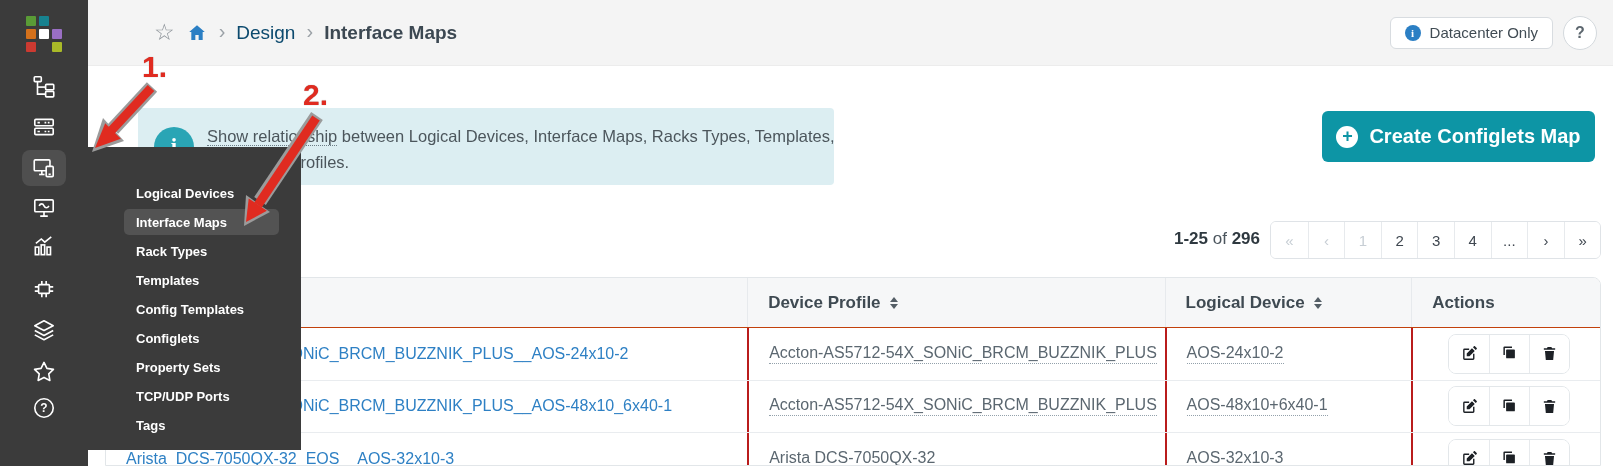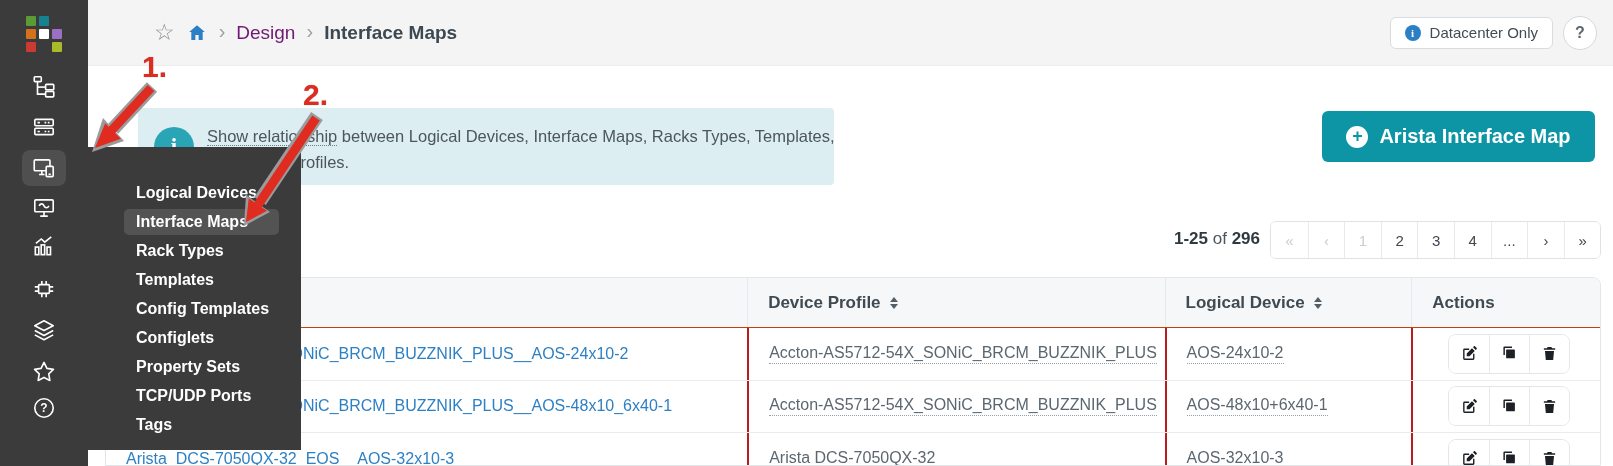--- a/index.html
+++ b/index.html
@@ -10,21 +10,21 @@
   #sidebar{position:absolute;left:0;top:0;width:88px;height:466px;background:#3b3b3b;z-index:4;}
   #logo{position:absolute;left:26px;top:16px;width:36px;height:36px;}
   .side-item{position:absolute;left:22px;width:44px;height:36px;display:flex;align-items:center;justify-content:center;border-radius:8px;cursor:pointer;}
   .side-item.active{background:#4f4f4f;}
   .side-item svg{display:block;}
 
   
   #topbar{position:absolute;left:88px;top:0;width:1525px;height:66px;background:#f4f4f4;border-bottom:1px solid #ececec;box-sizing:border-box;display:flex;align-items:center;padding:0 16px 0 66px;gap:11px;z-index:2;}
   .crumb-star{font-size:23px;color:#8d9399;line-height:1;}
   .crumb-sep{font-size:20px;color:#9aa0a6;line-height:1;padding-bottom:3px;}
-  .crumb-link{font-size:19px;color:#701a75;cursor:pointer;}
+  .crumb-link{font-size:19px;color:#0c4a6e;cursor:pointer;}
   .crumb-current{font-size:19px;font-weight:700;color:#3c4852;}
   #topbar-right{margin-left:auto;display:flex;align-items:center;gap:10px;}
   #dc-badge{height:30px;border:1px solid #d8dce0;border-radius:6px;background:#fff;display:flex;align-items:center;gap:9px;padding:0 14px;font-size:15px;color:#414c54;cursor:pointer;}
   .info-disc{width:16px;height:16px;border-radius:50%;background:#2b7fc4;color:#fff;font-size:11px;font-weight:800;display:flex;align-items:center;justify-content:center;font-family:"Liberation Serif",serif;}
   #help-btn{width:32px;height:32px;border-radius:50%;background:#fff;border:1px solid #d4d9dd;color:#5c666e;font-size:16px;font-weight:700;display:flex;align-items:center;justify-content:center;cursor:pointer;}
 
   
   #info-banner{position:absolute;left:138px;top:108px;width:696px;height:77px;background:#dceef2;border-radius:4px;z-index:1;overflow:hidden;}
   #info-banner .icircle{position:absolute;left:16px;top:19px;width:40px;height:40px;border-radius:50%;background:#2aa5b5;color:#fff;display:flex;align-items:center;justify-content:center;font-weight:800;font-size:23px;font-family:"Liberation Serif",serif;}
   #info-banner .itext{position:absolute;left:69px;top:15px;font-size:16.5px;color:#4c565c;line-height:26px;white-space:nowrap;}
@@ -59,21 +59,21 @@
   .sort{display:inline-flex;flex-direction:column;gap:2px;}
   .sort i{width:0;height:0;border-left:4px solid transparent;border-right:4px solid transparent;}
   .sort .up{border-bottom:5px solid #545e66;}
   .sort .dn{border-top:5px solid #545e66;}
   .act-group{display:flex;margin-left:35px;height:38px;border:1px solid #e3e7ea;border-radius:8px;overflow:hidden;background:#fff;}
   .act-btn{width:40px;height:100%;display:flex;align-items:center;justify-content:center;background:#fff;border:none;border-left:1px solid #e7eaed;color:#1d2126;cursor:pointer;}
   .act-btn:first-child{border-left:none;}
 
   
   #flyout{position:absolute;left:88px;top:147px;width:213px;height:303px;background:#3b3b3b;box-sizing:border-box;padding-top:33px;z-index:6;}
-  .menu-item{height:26px;margin:0 22px 3px 36px;display:flex;align-items:center;padding-left:12px;border-radius:5px;color:#fff;font-size:16px;font-weight:700;cursor:pointer;white-space:nowrap;}
+  .menu-item{height:26px;margin:0 22px 3px 36px;display:flex;align-items:center;padding-left:12px;border-radius:5px;color:#fff;font-size:13px;font-weight:700;cursor:pointer;white-space:nowrap;}
   .menu-item.active{background:#535353;}
 
   
   #annot{position:absolute;left:0;top:0;width:1613px;height:466px;z-index:9;pointer-events:none;}
   .annot-label{position:absolute;color:#e02b20;font-size:30px;font-weight:700;z-index:10;pointer-events:none;text-shadow:0 0 1px #9b9b9b;}
 </style>
 </head>
 <body>
 
 <div id="app">
@@ -178,21 +178,21 @@
   <div id="info-banner">
     <div class="icircle">i</div>
     <div class="itext">
       <div><span class="ilink">Show relationship</span><span> between Logical Devices, Interface Maps, Racks Types, Templates,</span></div>
       <div>and device profiles.</div>
     </div>
   </div>
 
   <button id="create-btn">
     <span class="plus-disc">+</span>
-    <span>Arista Interface Map</span>
+    <span>Create Configlets Map</span>
   </button>
 
   <div id="pg-info">
     <b>1-25</b><span> of </span><b>296</b>
   </div>
   <div id="pager">
       <button class="pg-btn disabled">«</button>
       <button class="pg-btn disabled">‹</button>
       <button class="pg-btn disabled">1</button>
       <button class="pg-btn">2</button>

